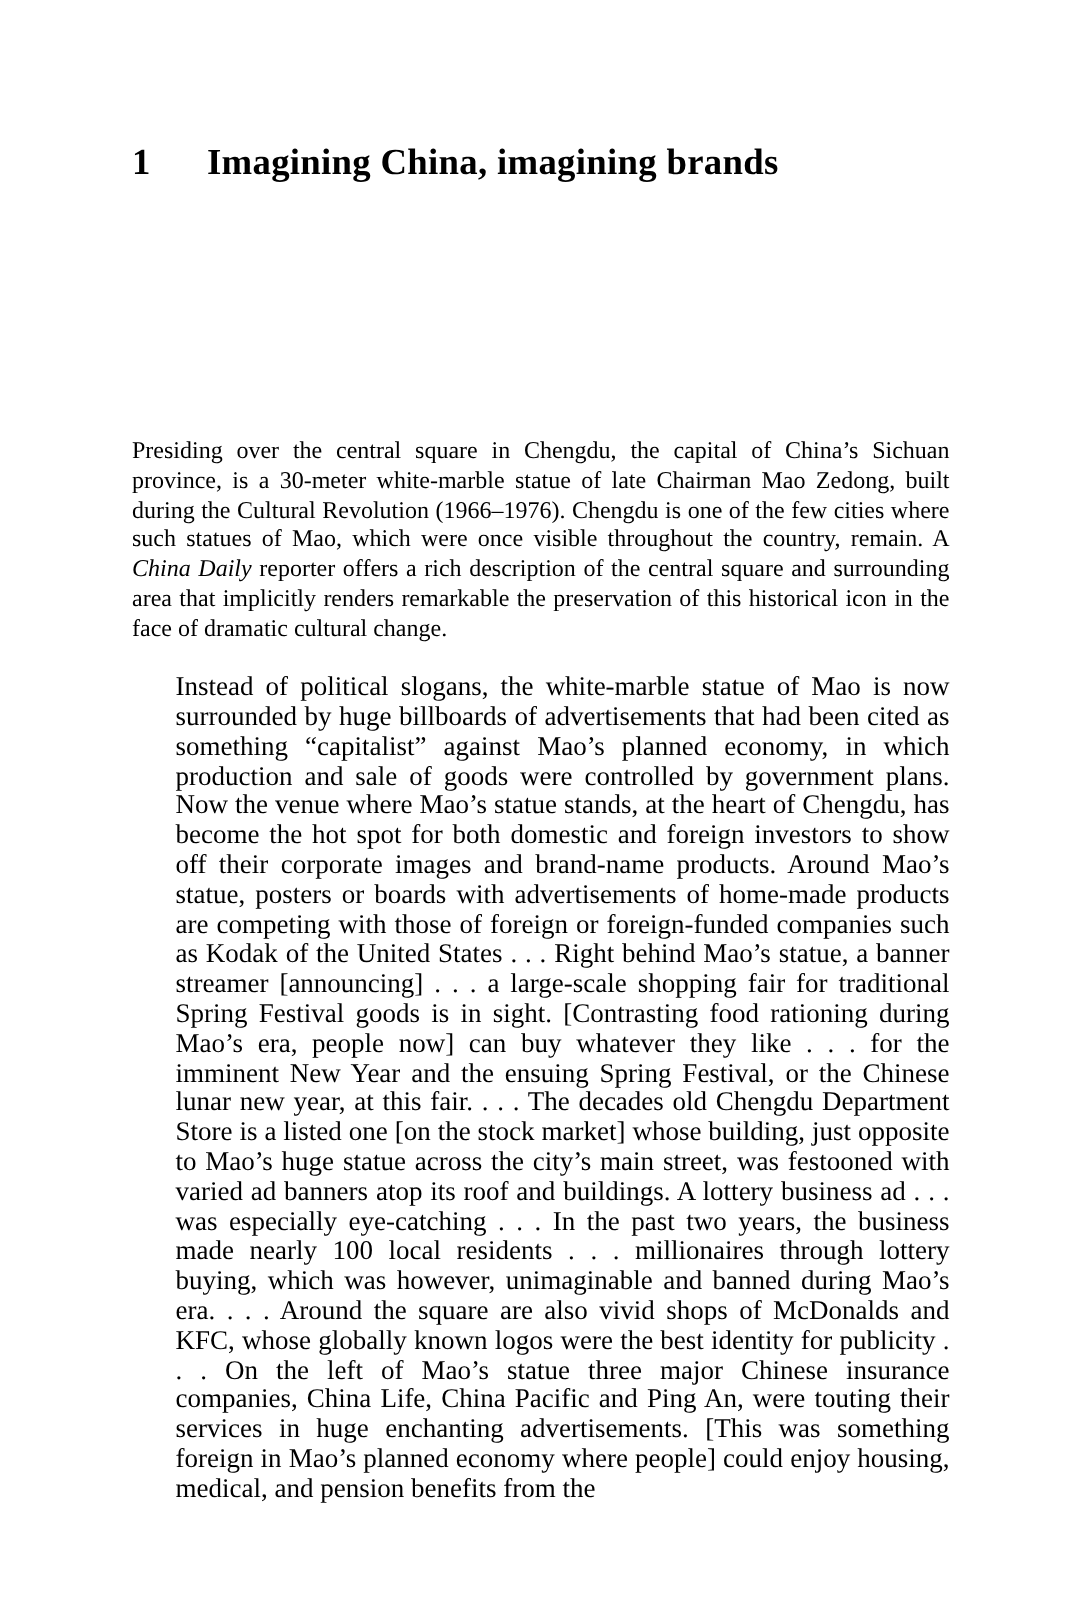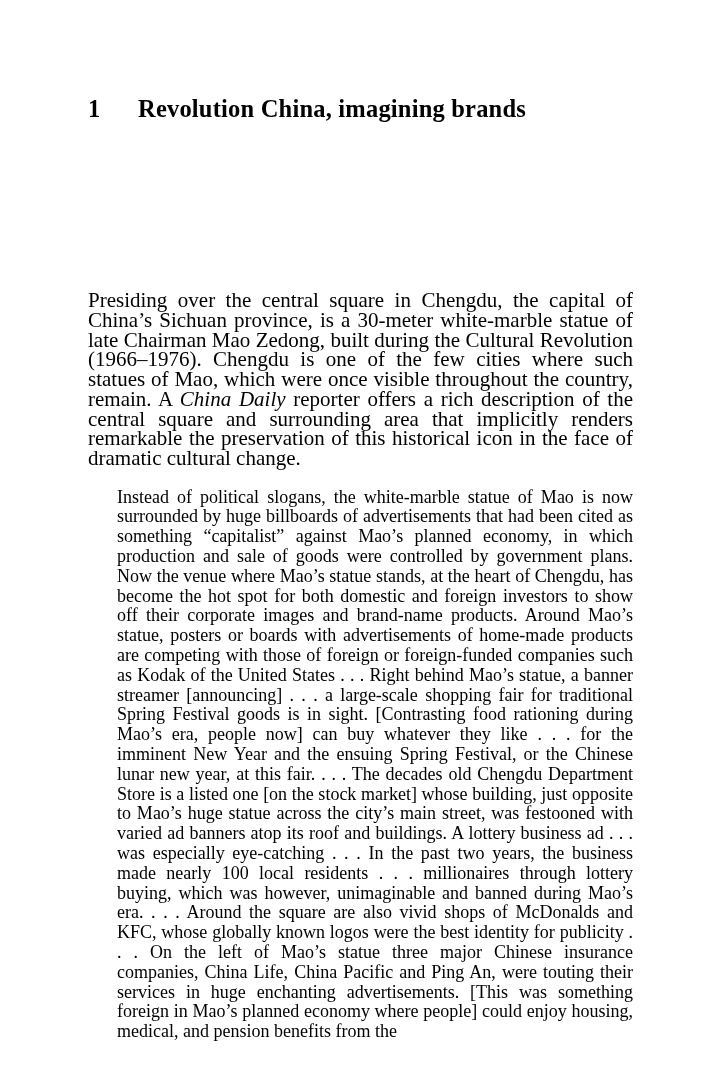--- a/index.html
+++ b/index.html
@@ -28,21 +28,21 @@
   }
   .chapter-number {
     flex: 0 0 50px;
   }
   .chapter-title {
     flex: 1 1 auto;
   }
   .lead-paragraph {
     margin: 0;
     margin-top: 166px;
-    font-size: 21px;
+    font-size: 16px;
     line-height: 19.7px;
     text-align: justify;
     text-justify: inter-word;
   }
   .lead-paragraph .seg { display: inline; }
   .italic { font-style: italic; }
   .block-quote {
     margin: 0;
     margin-top: 19px;
     margin-left: 29px;
@@ -52,20 +52,20 @@
     text-justify: inter-word;
   }
 </style>
 </head>
 <body>
 
 <div class="page">
 
   <div class="chapter-heading">
     <span class="chapter-number">1</span>
-    <span class="chapter-title">Revolution China, imagining brands</span>
+    <span class="chapter-title">Imagining China, imagining brands</span>
   </div>
 
   <p class="lead-paragraph"><span class="seg">Presiding over the central square in Chengdu, the capital of China’s Sichuan province, is a 30-meter white-marble statue of late Chairman Mao Zedong, built during the Cultural Revolution (1966–1976). Chengdu is one of the few cities where such statues of Mao, which were once visible throughout the country, remain. A </span><span class="seg italic">China Daily</span><span class="seg"> reporter offers a rich description of the central square and surrounding area that implicitly renders remarkable the preservation of this historical icon in the face of dramatic cultural change.</span></p>
 
   <p class="block-quote">Instead of political slogans, the white-marble statue of Mao is now surrounded by huge billboards of advertisements that had been cited as something “capitalist” against Mao’s planned economy, in which production and sale of goods were controlled by government plans. Now the venue where Mao’s statue stands, at the heart of Chengdu, has become the hot spot for both domestic and foreign investors to show off their corporate images and brand-name products. Around Mao’s statue, posters or boards with advertisements of home-made products are competing with those of foreign or foreign-funded companies such as Kodak of the United States . . . Right behind Mao’s statue, a banner streamer [announcing] . . . a large-scale shopping fair for traditional Spring Festival goods is in sight. [Contrasting food rationing during Mao’s era, people now] can buy whatever they like . . . for the imminent New Year and the ensuing Spring Festival, or the Chinese lunar new year, at this fair. . . . The decades old Chengdu Department Store is a listed one [on the stock market] whose building, just opposite to Mao’s huge statue across the city’s main street, was festooned with varied ad banners atop its roof and buildings. A lottery business ad . . . was especially eye-catching . . . In the past two years, the business made nearly 100 local residents . . . millionaires through lottery buying, which was however, unimaginable and banned during Mao’s era. . . . Around the square are also vivid shops of McDonalds and KFC, whose globally known logos were the best identity for publicity . . . On the left of Mao’s statue three major Chinese insurance companies, China Life, China Pacific and Ping An, were touting their services in huge enchanting advertisements. [This was something foreign in Mao’s planned economy where people] could enjoy housing, medical, and pension benefits from the</p>
 
 </div>
 
 </body></html>

